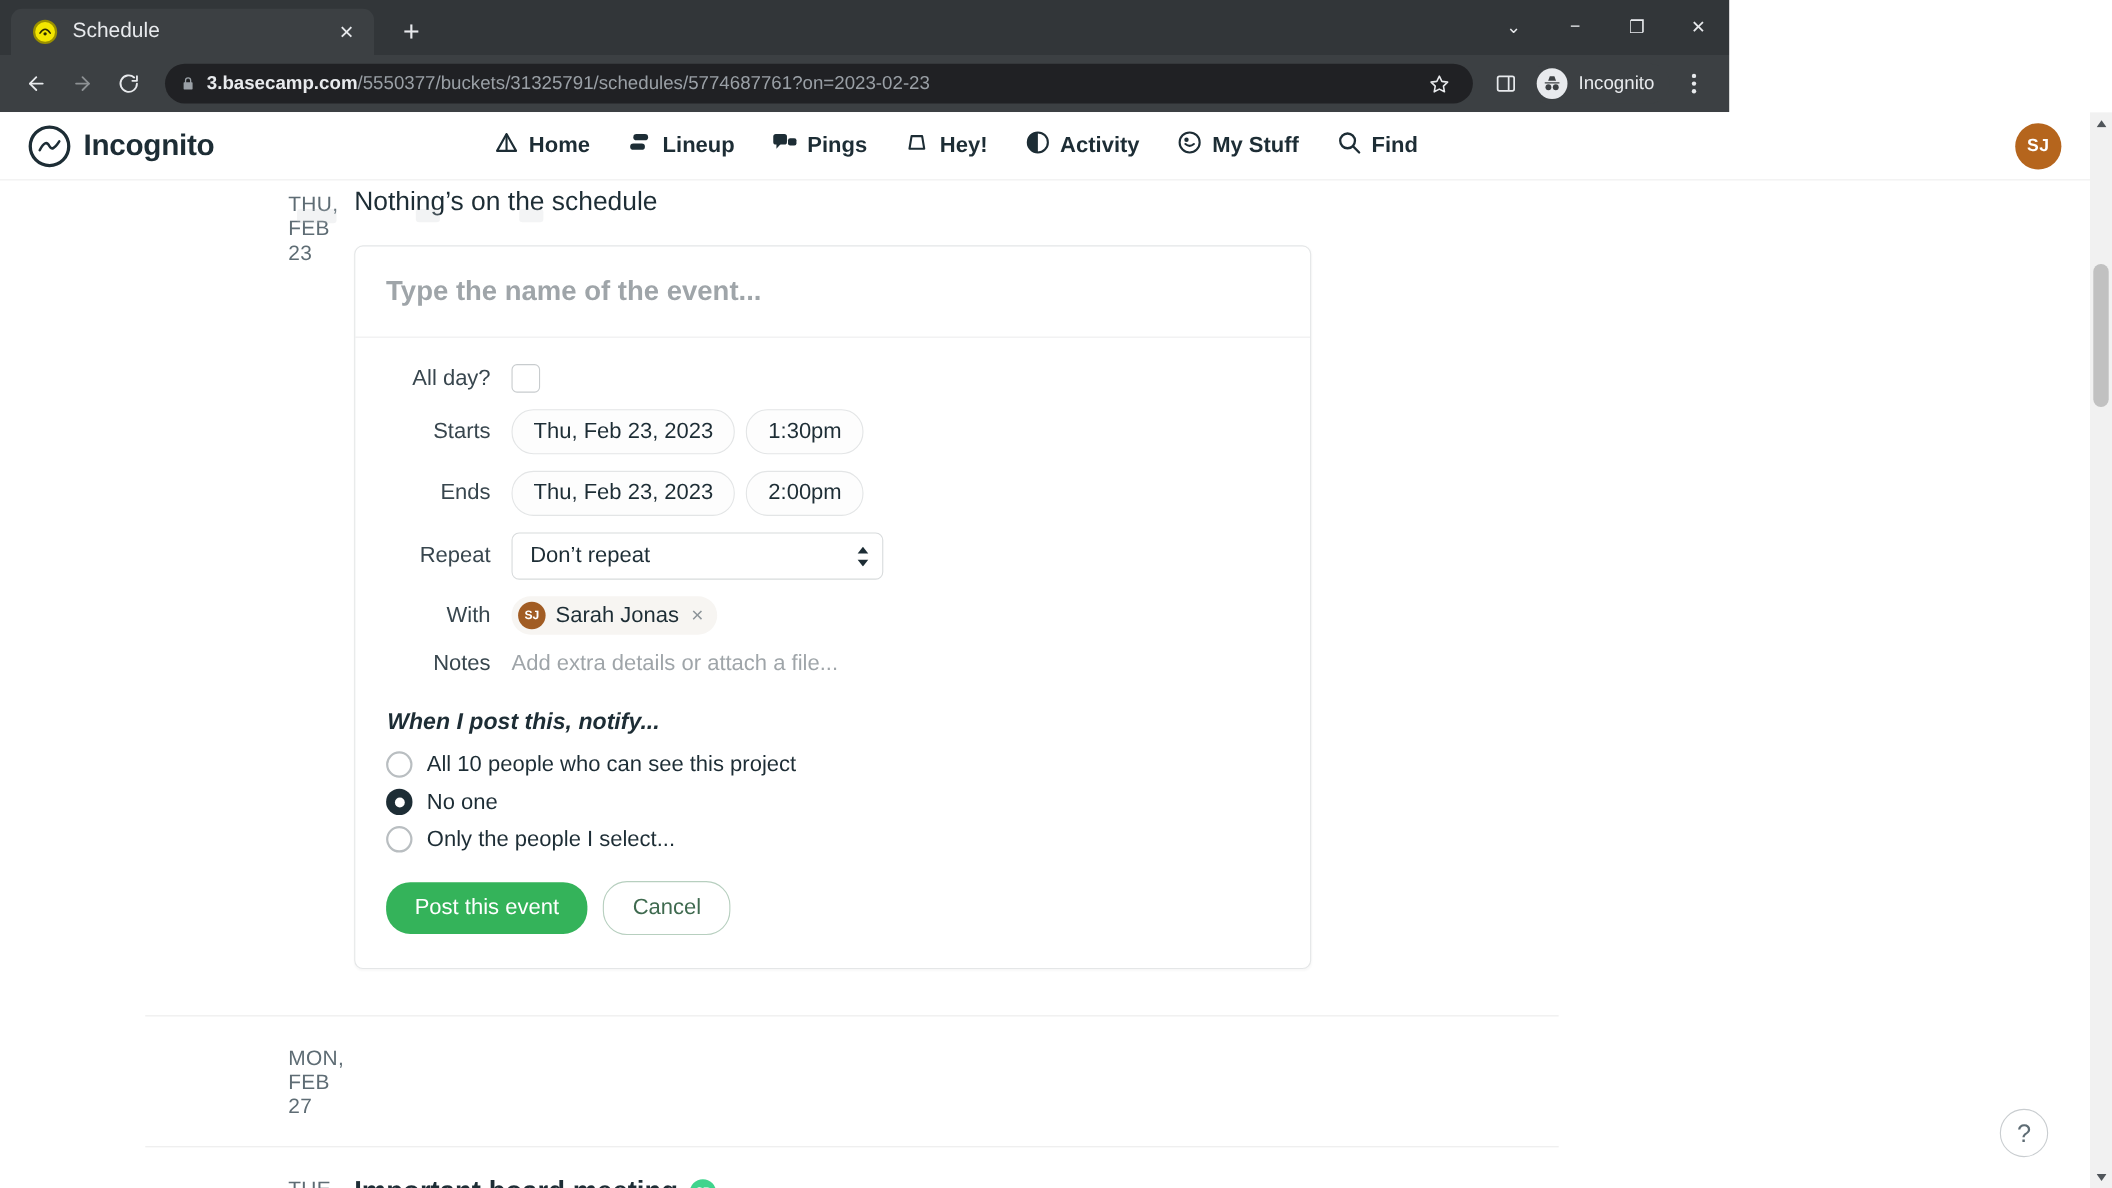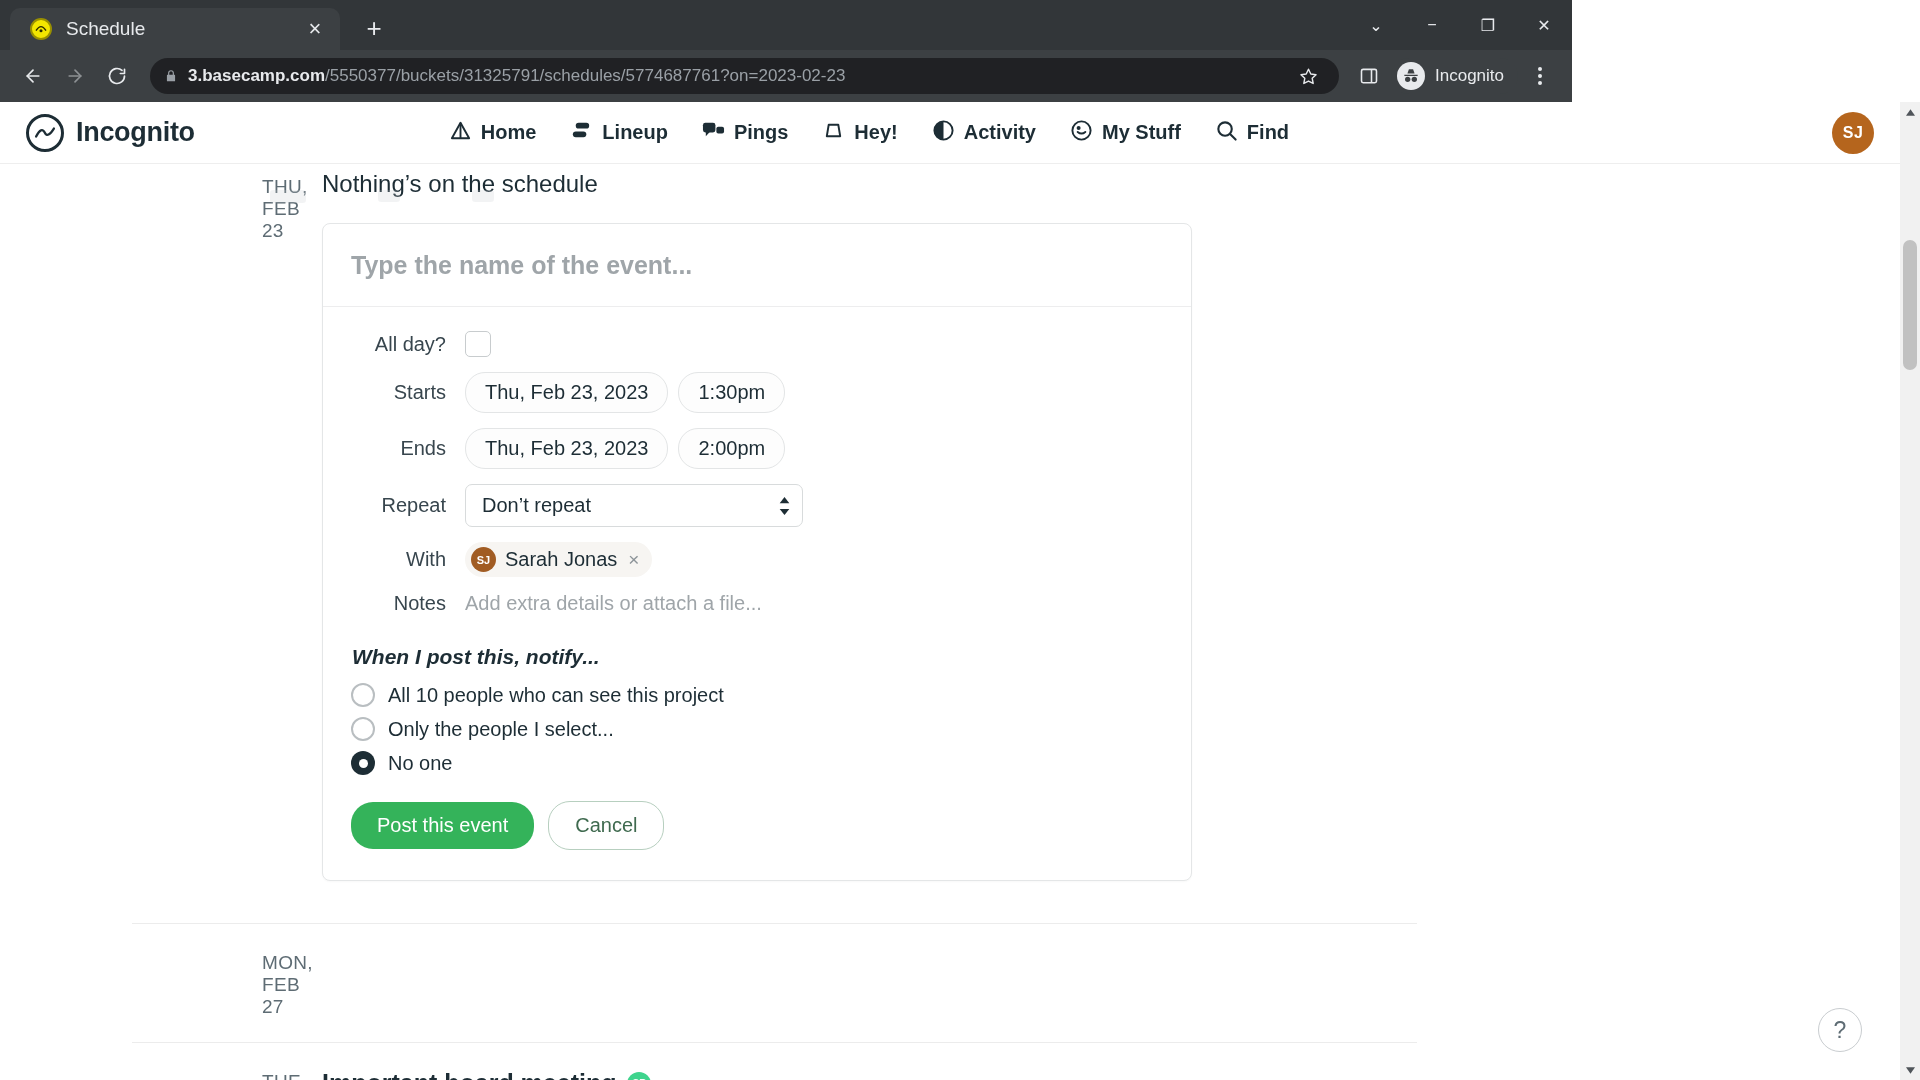--- a/index.html
+++ b/index.html
@@ -553,26 +553,26 @@
                 </div>
               </div>
 
               <div class="notify-title">When I post this, notify...</div>
 
               <div class="radio-row">
                 <span class="radio"></span>
                 <span class="radio-label">All 10 people who can see this project</span>
               </div>
               <div class="radio-row">
+                <span class="radio checked"></span>
+                <span class="radio-label">No one</span>
+              </div>
+              <div class="radio-row">
                 <span class="radio"></span>
                 <span class="radio-label">Only the people I select...</span>
-              </div>
-              <div class="radio-row">
-                <span class="radio checked"></span>
-                <span class="radio-label">No one</span>
               </div>
 
               <div class="btn-row">
                 <button class="btn-post">Post this event</button>
                 <button class="btn-cancel">Cancel</button>
               </div>
 
             </div>
           </div>
         </div>

